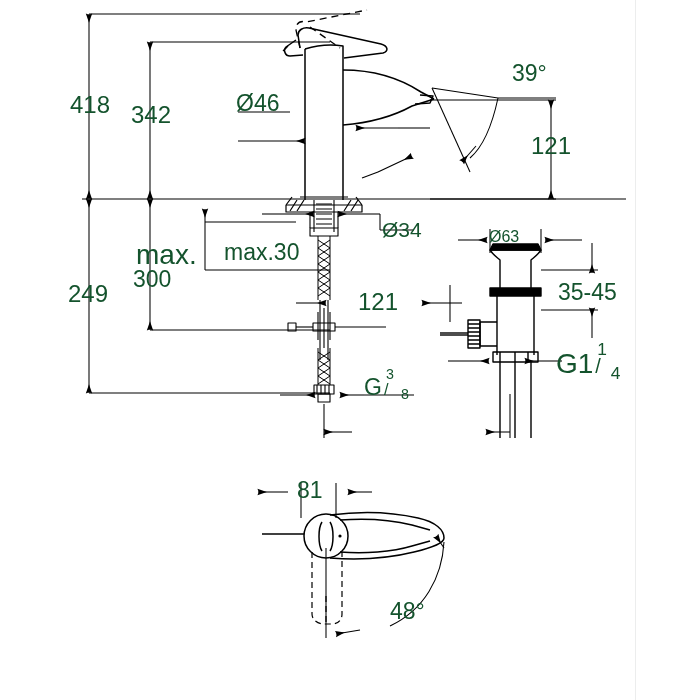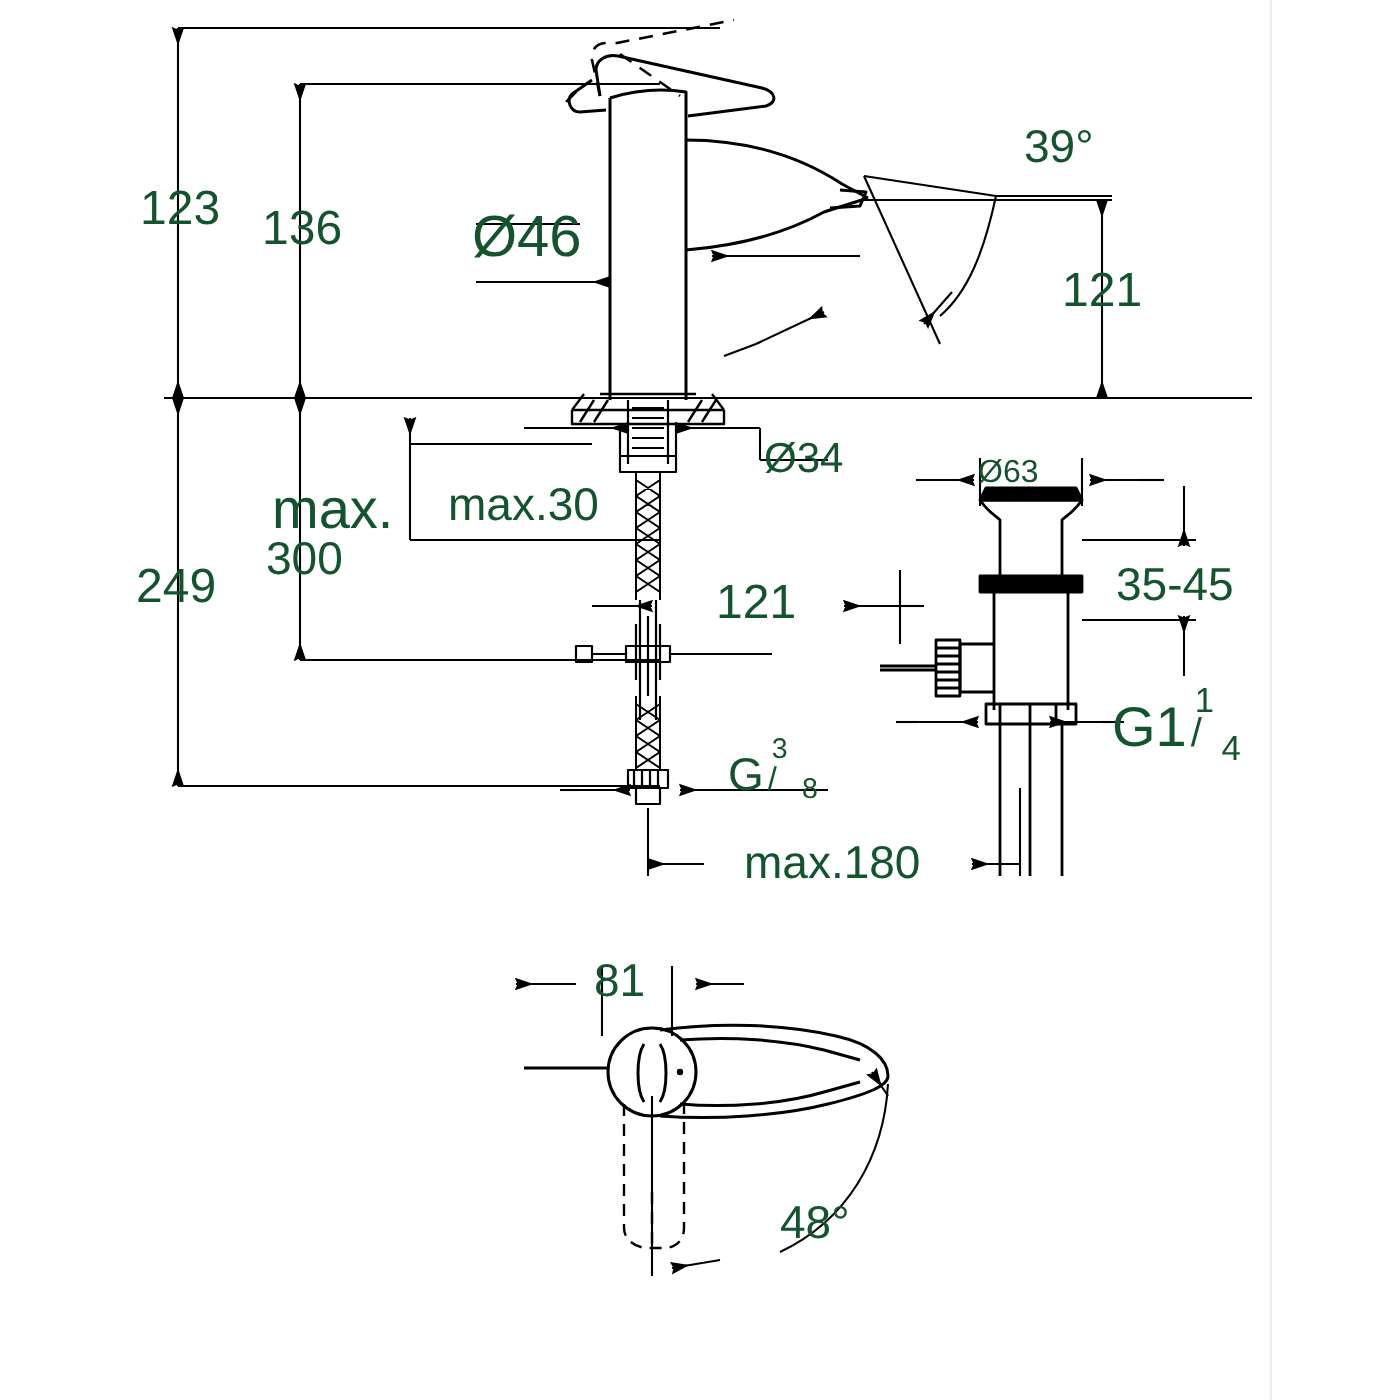--- a/index.html
+++ b/index.html
@@ -279,50 +279,49 @@
       </g>
 
       <g stroke-width="1.2" stroke-dasharray="6,4">
         <path d="M312,552 L312,614 C312,620 318,624 324,624 L332,624 C338,624 342,620 342,614 L342,552"></path>
         <path d="M326,596 L326,624"></path>
       </g>
 
     </g>
   </svg>
 
-  <div class="lbl" style="left:70px;top:93px;font-size:24px;">123</div>
-
-  <div class="lbl" style="left:131px;top:103px;font-size:24px;">136</div>
+  <div class="lbl" style="left:70px;top:93px;font-size:24px;">418</div>
+
+  <div class="lbl" style="left:131px;top:103px;font-size:24px;">342</div>
 
   <div class="lbl" style="left:68px;top:282px;font-size:24px;">249</div>
 
   <div class="lbl" style="left:136px;top:241px;font-size:28px;">max.</div>
   <div class="lbl" style="left:133px;top:268px;font-size:23px;">300</div>
 
   <div class="lbl" style="left:224px;top:241px;font-size:23px;">max.30</div>
 
-  <div class="lbl" style="left:236px;top:105px;font-size:29px;text-align:right;">Ø46</div>
+  <div class="lbl" style="left:236px;top:92px;font-size:23px;text-align:right;">Ø46</div>
 
   <div class="lbl" style="left:382px;top:219px;font-size:21px;">Ø34</div>
 
   <div class="lbl" style="left:489px;top:229px;font-size:16px;">Ø63</div>
 
   <div class="lbl" style="left:531px;top:134px;font-size:24px;">121</div>
 
   <div class="lbl" style="left:358px;top:290px;font-size:24px;">121</div>
 
   <div class="lbl" style="left:558px;top:281px;font-size:23px;">35-45</div>
 
   <div class="lbl" style="left:512px;top:62px;font-size:23px;">39°</div>
 
   <div class="lbl" style="left:297px;top:479px;font-size:23px;">81</div>
 
   <div class="lbl" style="left:390px;top:600px;font-size:23px;">48°</div>
 
-  <div class="lbl" style="left:372px;top:420px;font-size:23px;">max.180</div>
 
   <div class="lbl" style="left:364px;top:376px;font-size:23px;">
     <span>G</span><span class="frac" style="width:24px;height:23px;">
       <span class="num">3</span>
       <span class="sl">/</span>
       <span class="den">8</span>
     </span>
   </div>
 
   <div class="lbl" style="left:556px;top:350px;font-size:28px;">

